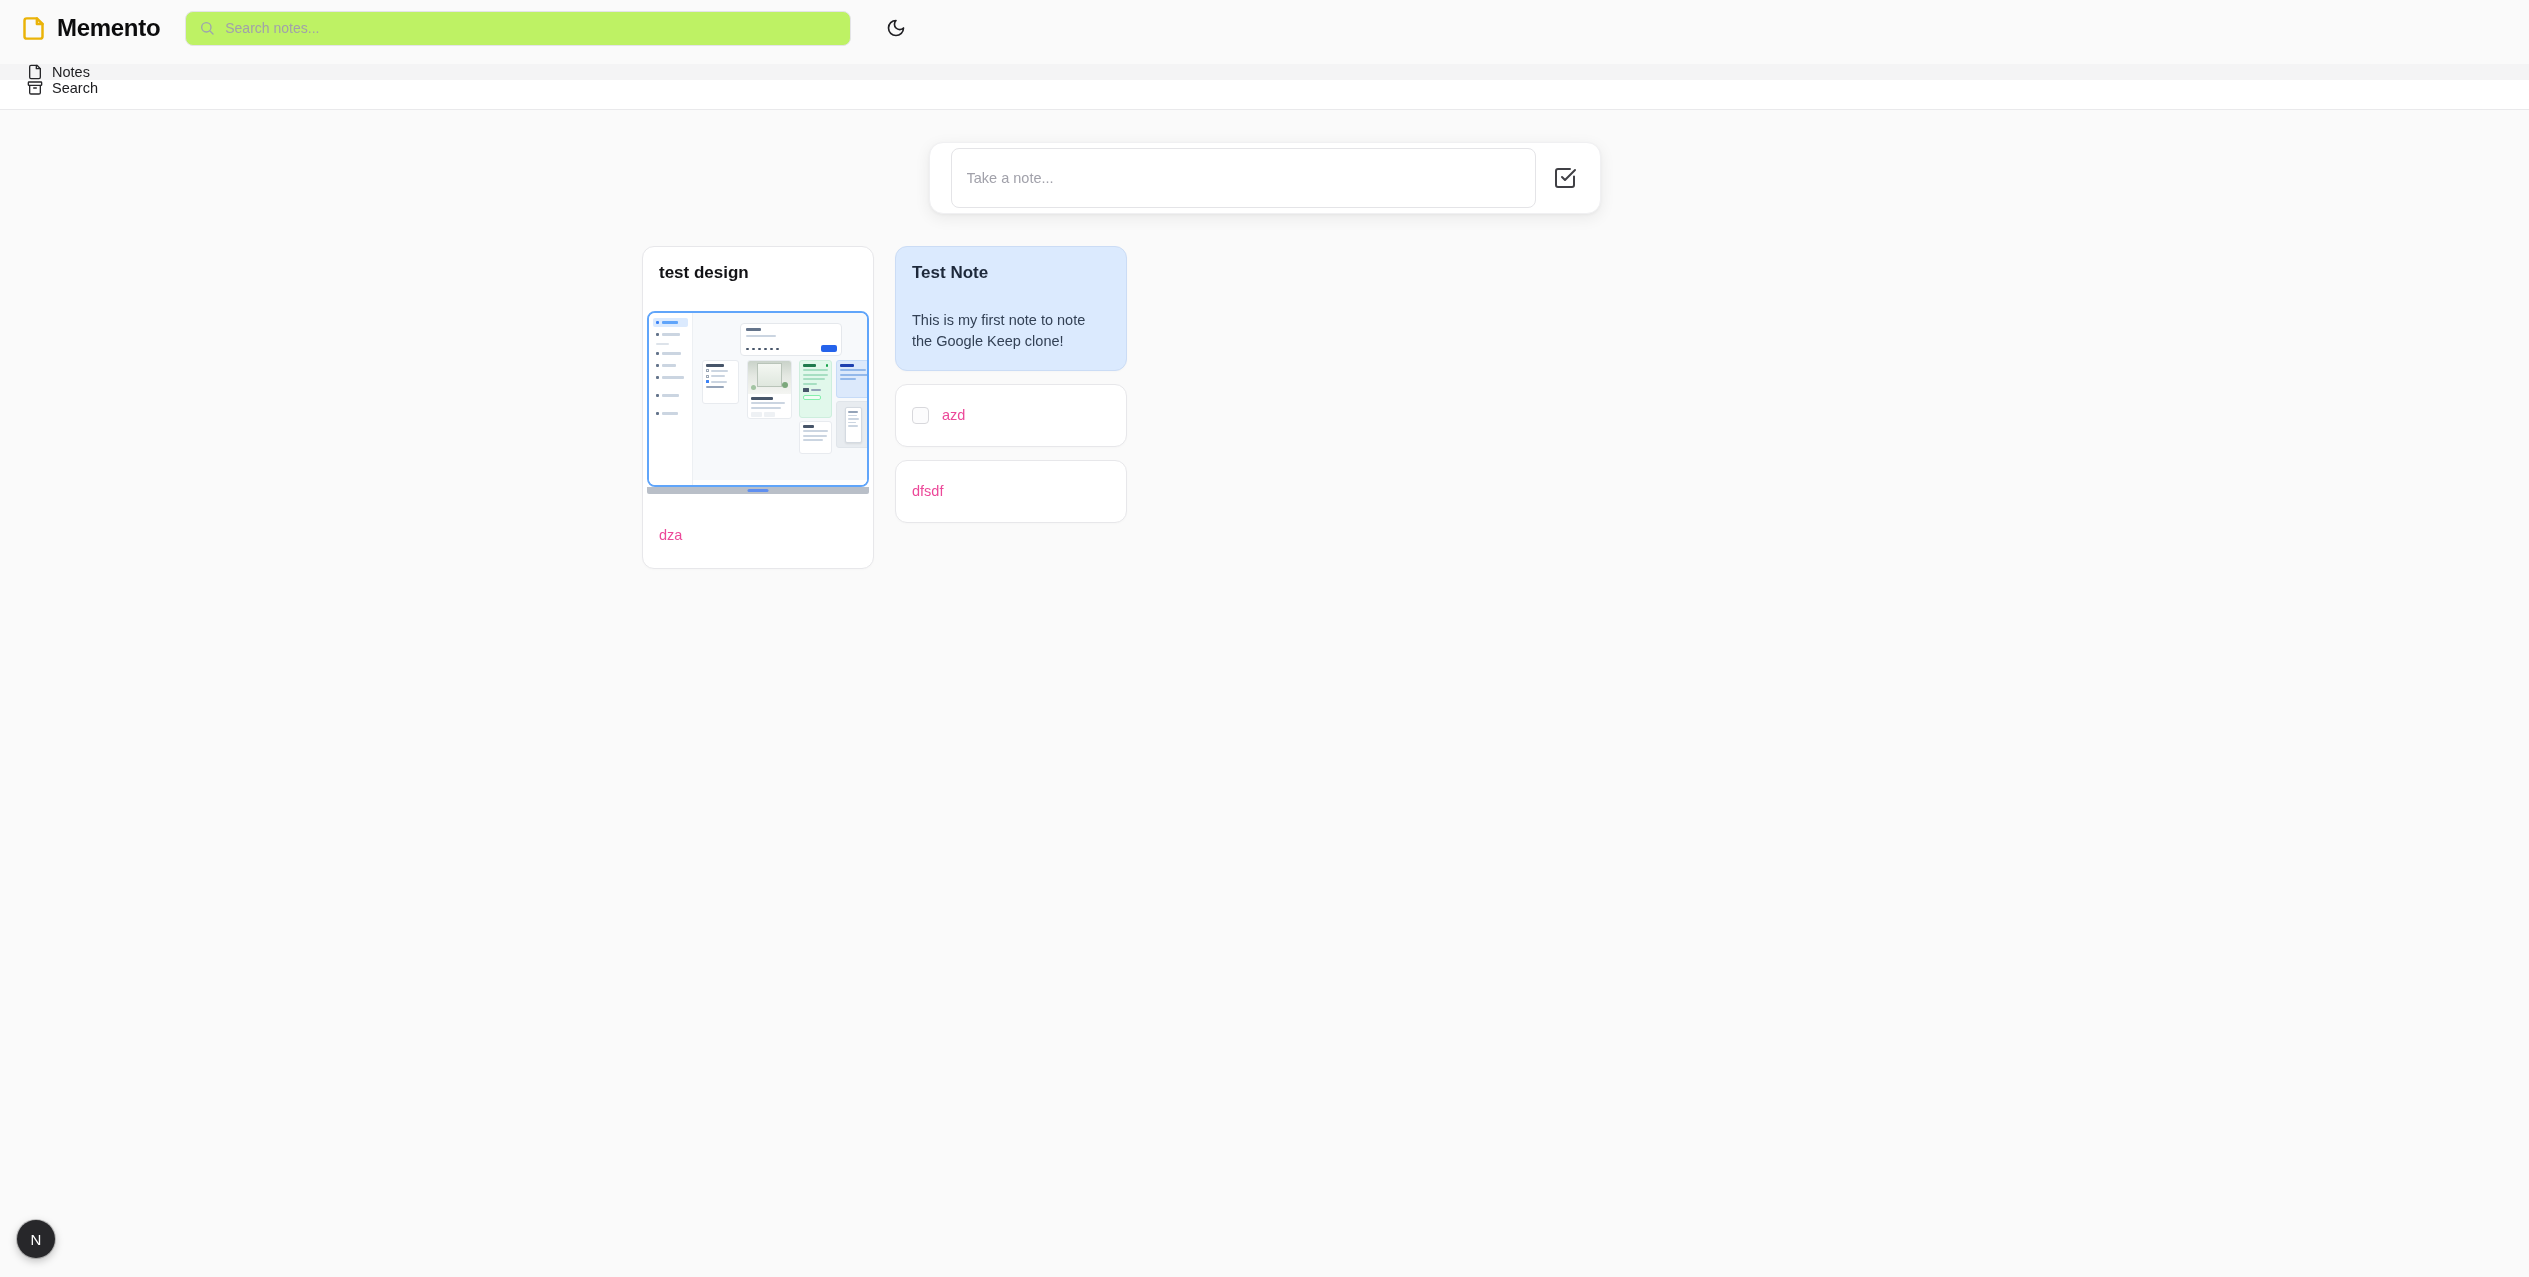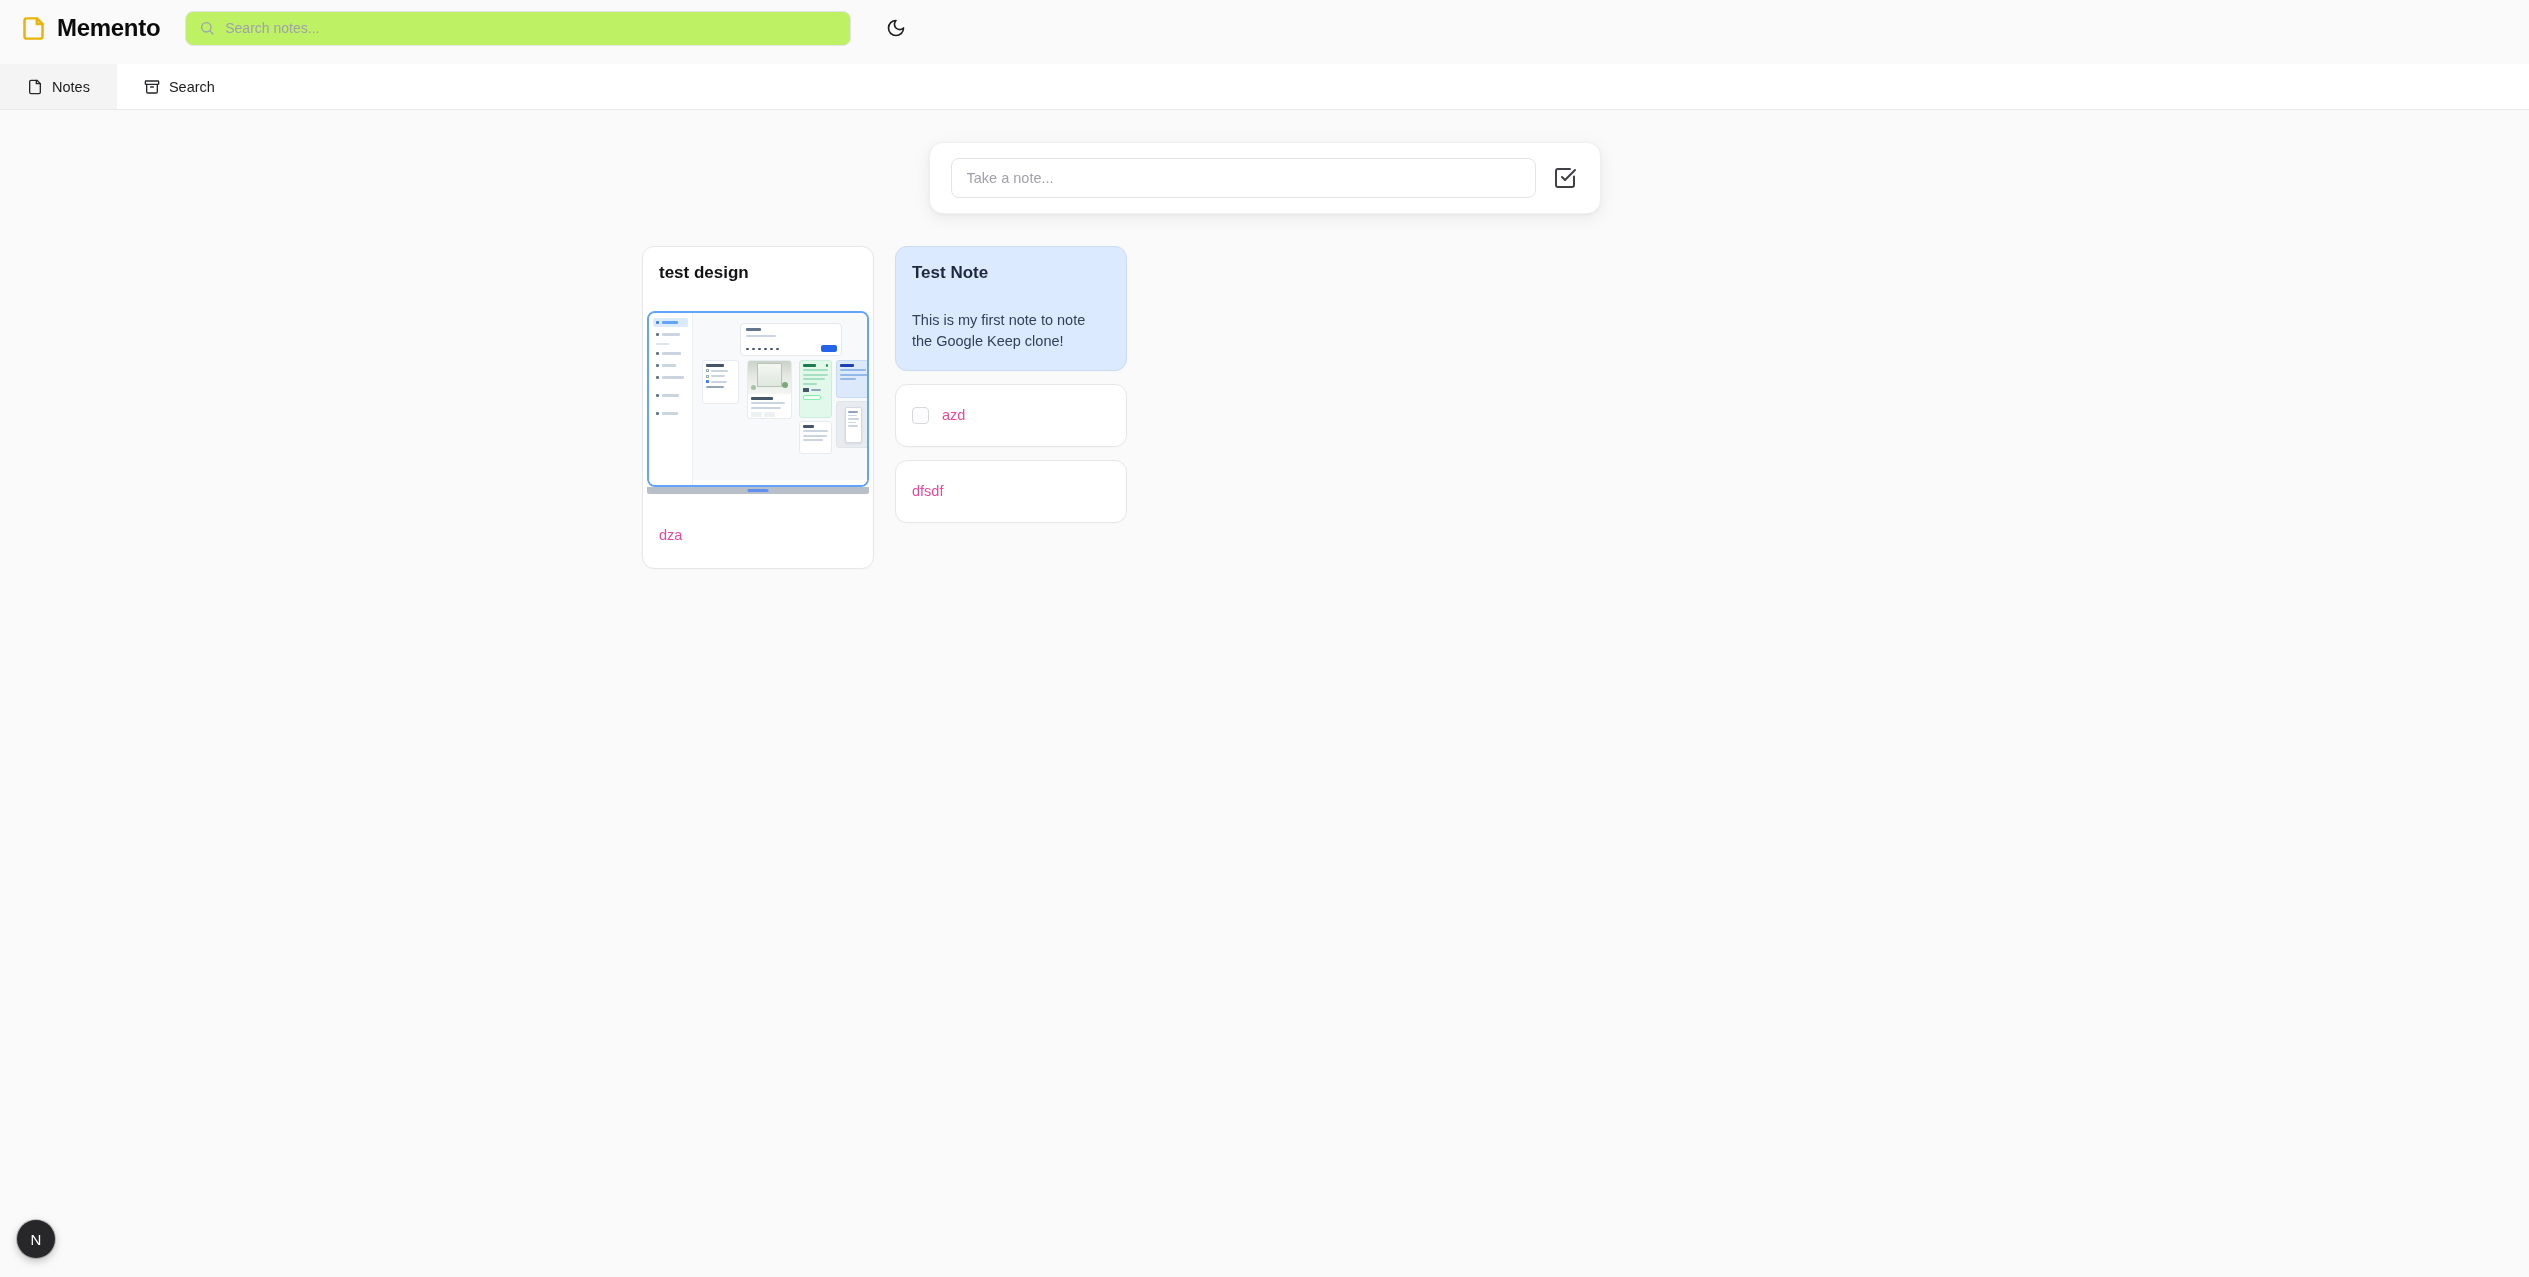--- a/index.html
+++ b/index.html
@@ -35,40 +35,40 @@
   .icon-btn {
     margin-left:27px; width:36px; height:36px;
     display:flex; align-items:center; justify-content:center;
     background:none; border:none; cursor:pointer; border-radius:8px;
   }
   .icon-btn svg { width:20px; height:20px; }
 
   
   .tabbar {
     position:absolute; top:64px; left:0; width:100%; height:46px;
-    background:#fff; border-bottom:1px solid #e9e9eb; display:flex;
+    background:#fff; border-bottom:1px solid #e9e9eb; display:flex;flex-direction:column;
   }
   .tab {
     display:flex; align-items:center; gap:9px; padding:0 27px;
     background:transparent; border:none; cursor:pointer;
     font-size:14.5px; font-weight:500; color:#1c1c1f; font-family:inherit;
   }
   .tab.active { background:#f4f4f5; }
   .tab svg { width:16px; height:16px; }
 
   
   .composer {
     position:absolute; top:142px; left:50%; transform:translateX(-50%);
     width:672px; height:72px; background:#fff;
     border:1px solid #f0f0f2; border-radius:14px;
     box-shadow:0 4px 16px rgba(0,0,0,0.07), 0 1px 3px rgba(0,0,0,0.04);
     display:flex; align-items:center; gap:17px; padding:0 23px 0 21px;
   }
   .composer input {
-    flex:1; height:40px; border:1px solid #e4e4e7; border-radius:8px;
+    flex:1; height:60px; border:1px solid #e4e4e7; border-radius:8px;
     padding:0 15px; font-size:14.5px; color:#27272a; outline:none;
     font-family:inherit; background:#fff;
   }
   .composer input::placeholder { color:#a1a1aa; }
   .composer-check { background:none; border:none; padding:0; cursor:pointer; display:flex; }
   .composer-check svg { width:24px; height:24px; }
 
   
   .board { position:absolute; top:246px; left:642px; display:flex; gap:21px; align-items:flex-start; }
   .bcol { width:232px; display:flex; flex-direction:column; gap:13px; }

